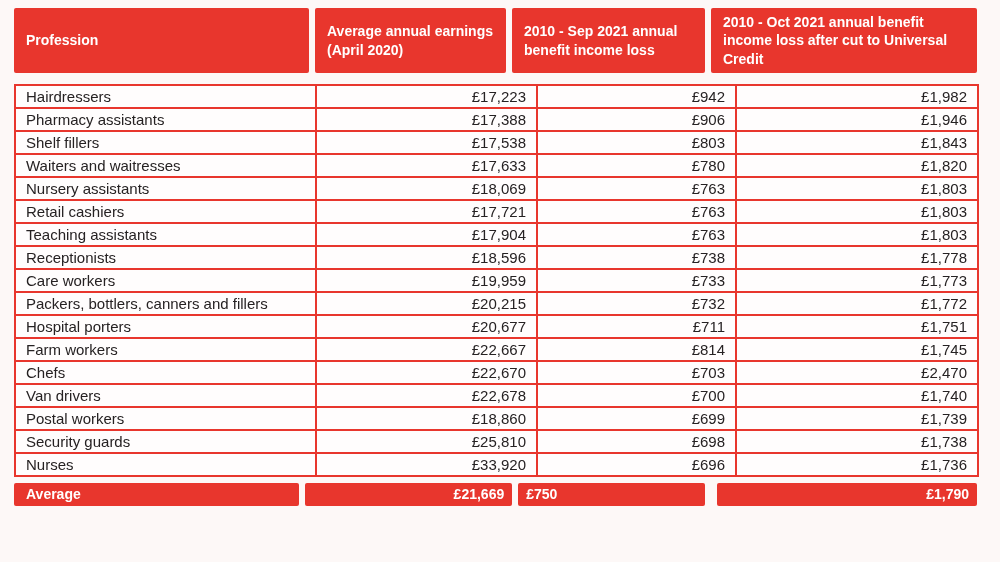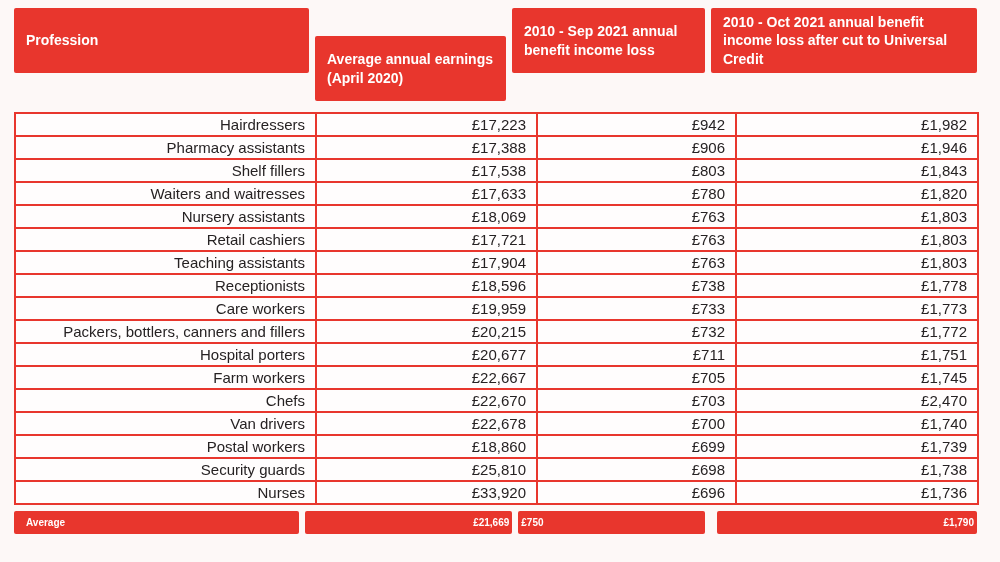--- a/index.html
+++ b/index.html
@@ -31,62 +31,62 @@
     font-size: 14px;
     line-height: 1.3;
     display: flex;
     align-items: center;
     padding: 4px 12px;
     box-sizing: border-box;
     height: 65px;
     border-radius: 2px;
   }
   .th.c1 { width: 295px; }
-  .th.c2 { width: 191px; margin-top: 28px; }
+  .th.c2 { width: 191px; }
   .th.c3 { width: 193px; }
   .th.c4 { width: 266px; }
 
   
   table.body {
     border-collapse: collapse;
     table-layout: fixed;
     width: 963px;
     background: #fffdfd;
   }
   table.body td {
     border: 2px solid #e8362d;
     font-size: 15px;
     color: #262223;
     height: 21px;
     padding: 0 10px;
     white-space: nowrap;
     overflow: hidden;
   }
-  table.body td.left  { text-align: right; }
+  table.body td.left  { text-align: left; }
   table.body td.right { text-align: right; }
   col.c1 { width: 301px; }
   col.c2 { width: 221px; }
   col.c3 { width: 199px; }
   col.c4 { width: 242px; }
 
   
   .tfoot {
     display: flex;
     gap: 6px;
     margin-top: 6px;
   }
   .tf {
     background: #e8362d;
     color: #ffffff;
     font-weight: bold;
-    font-size: 10px;
+    font-size: 14px;
     line-height: 23px;
     height: 23px;
     box-sizing: border-box;
-    padding: 0 3px;
+    padding: 0 8px;
     border-radius: 2px;
   }
   .tf.c1 { width: 295px; text-align: left; padding-left: 12px; }
   .tf.c2 { width: 215px; text-align: right; }
   .tf.c3 { width: 193px; text-align: left; }
   .tf.c4 { width: 270px; text-align: right; margin-left: 6px; }
 </style>
 </head>
 <body>
 
@@ -169,21 +169,21 @@
         </tr>
         <tr>
           <td class="left">Hospital porters</td>
           <td class="right">£20,677</td>
           <td class="right">£711</td>
           <td class="right">£1,751</td>
         </tr>
         <tr>
           <td class="left">Farm workers</td>
           <td class="right">£22,667</td>
-          <td class="right">£705</td>
+          <td class="right">£814</td>
           <td class="right">£1,745</td>
         </tr>
         <tr>
           <td class="left">Chefs</td>
           <td class="right">£22,670</td>
           <td class="right">£703</td>
           <td class="right">£2,470</td>
         </tr>
         <tr>
           <td class="left">Van drivers</td>

